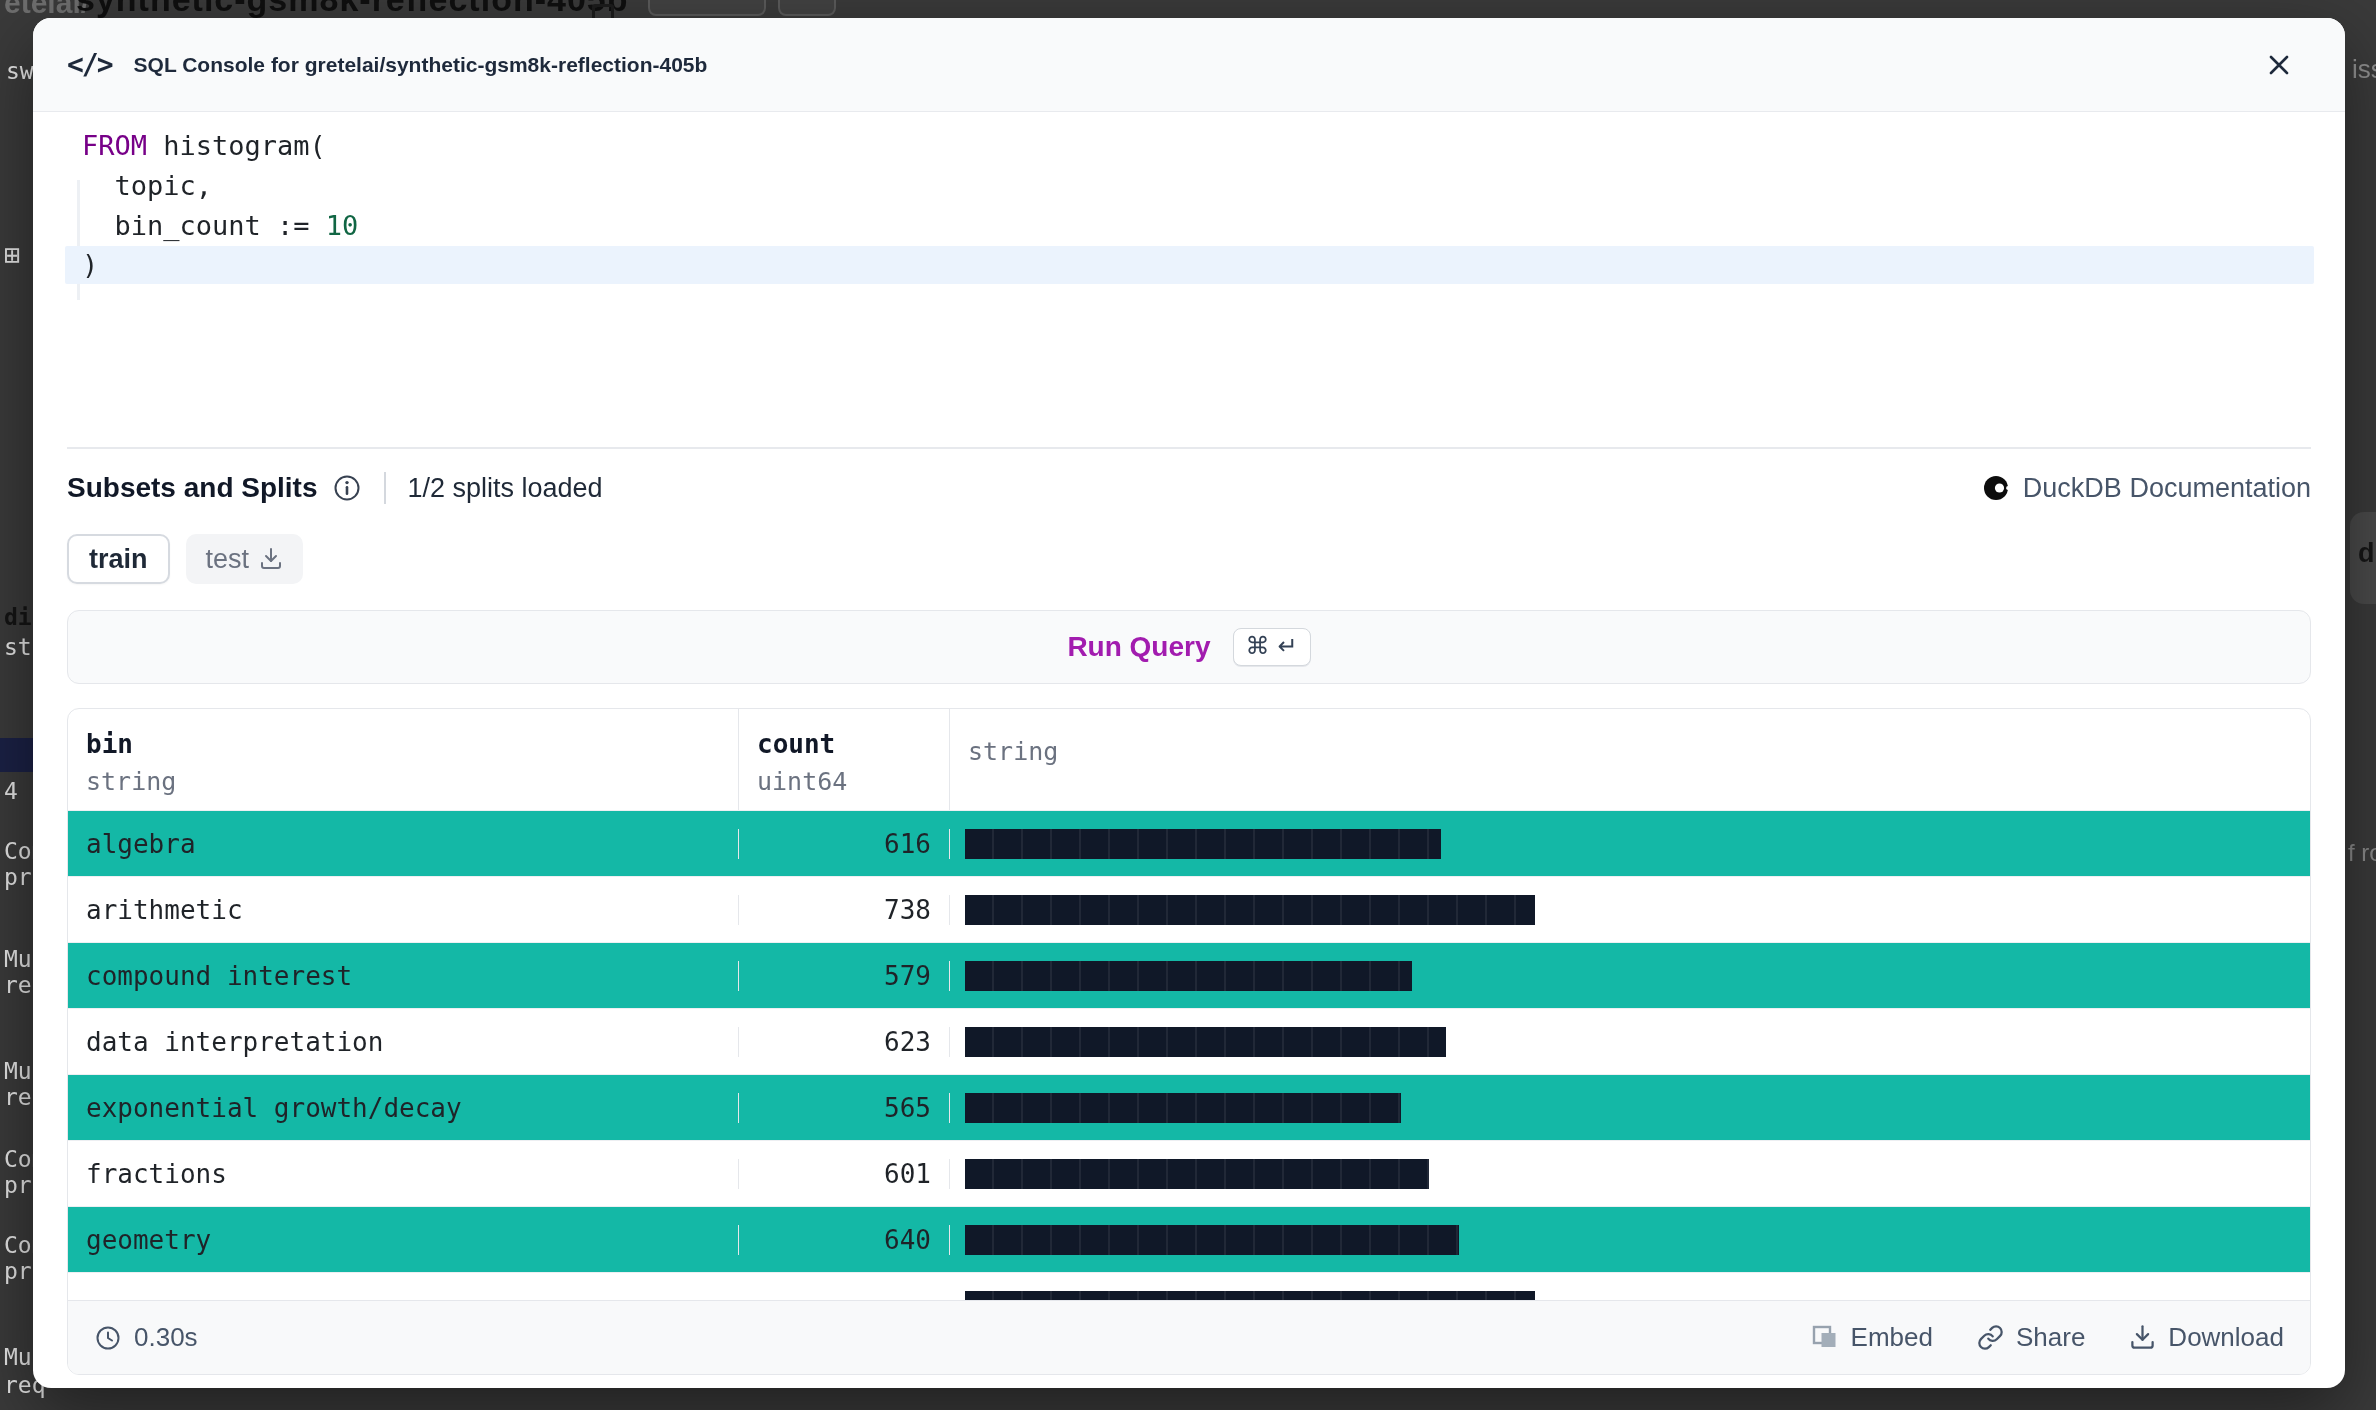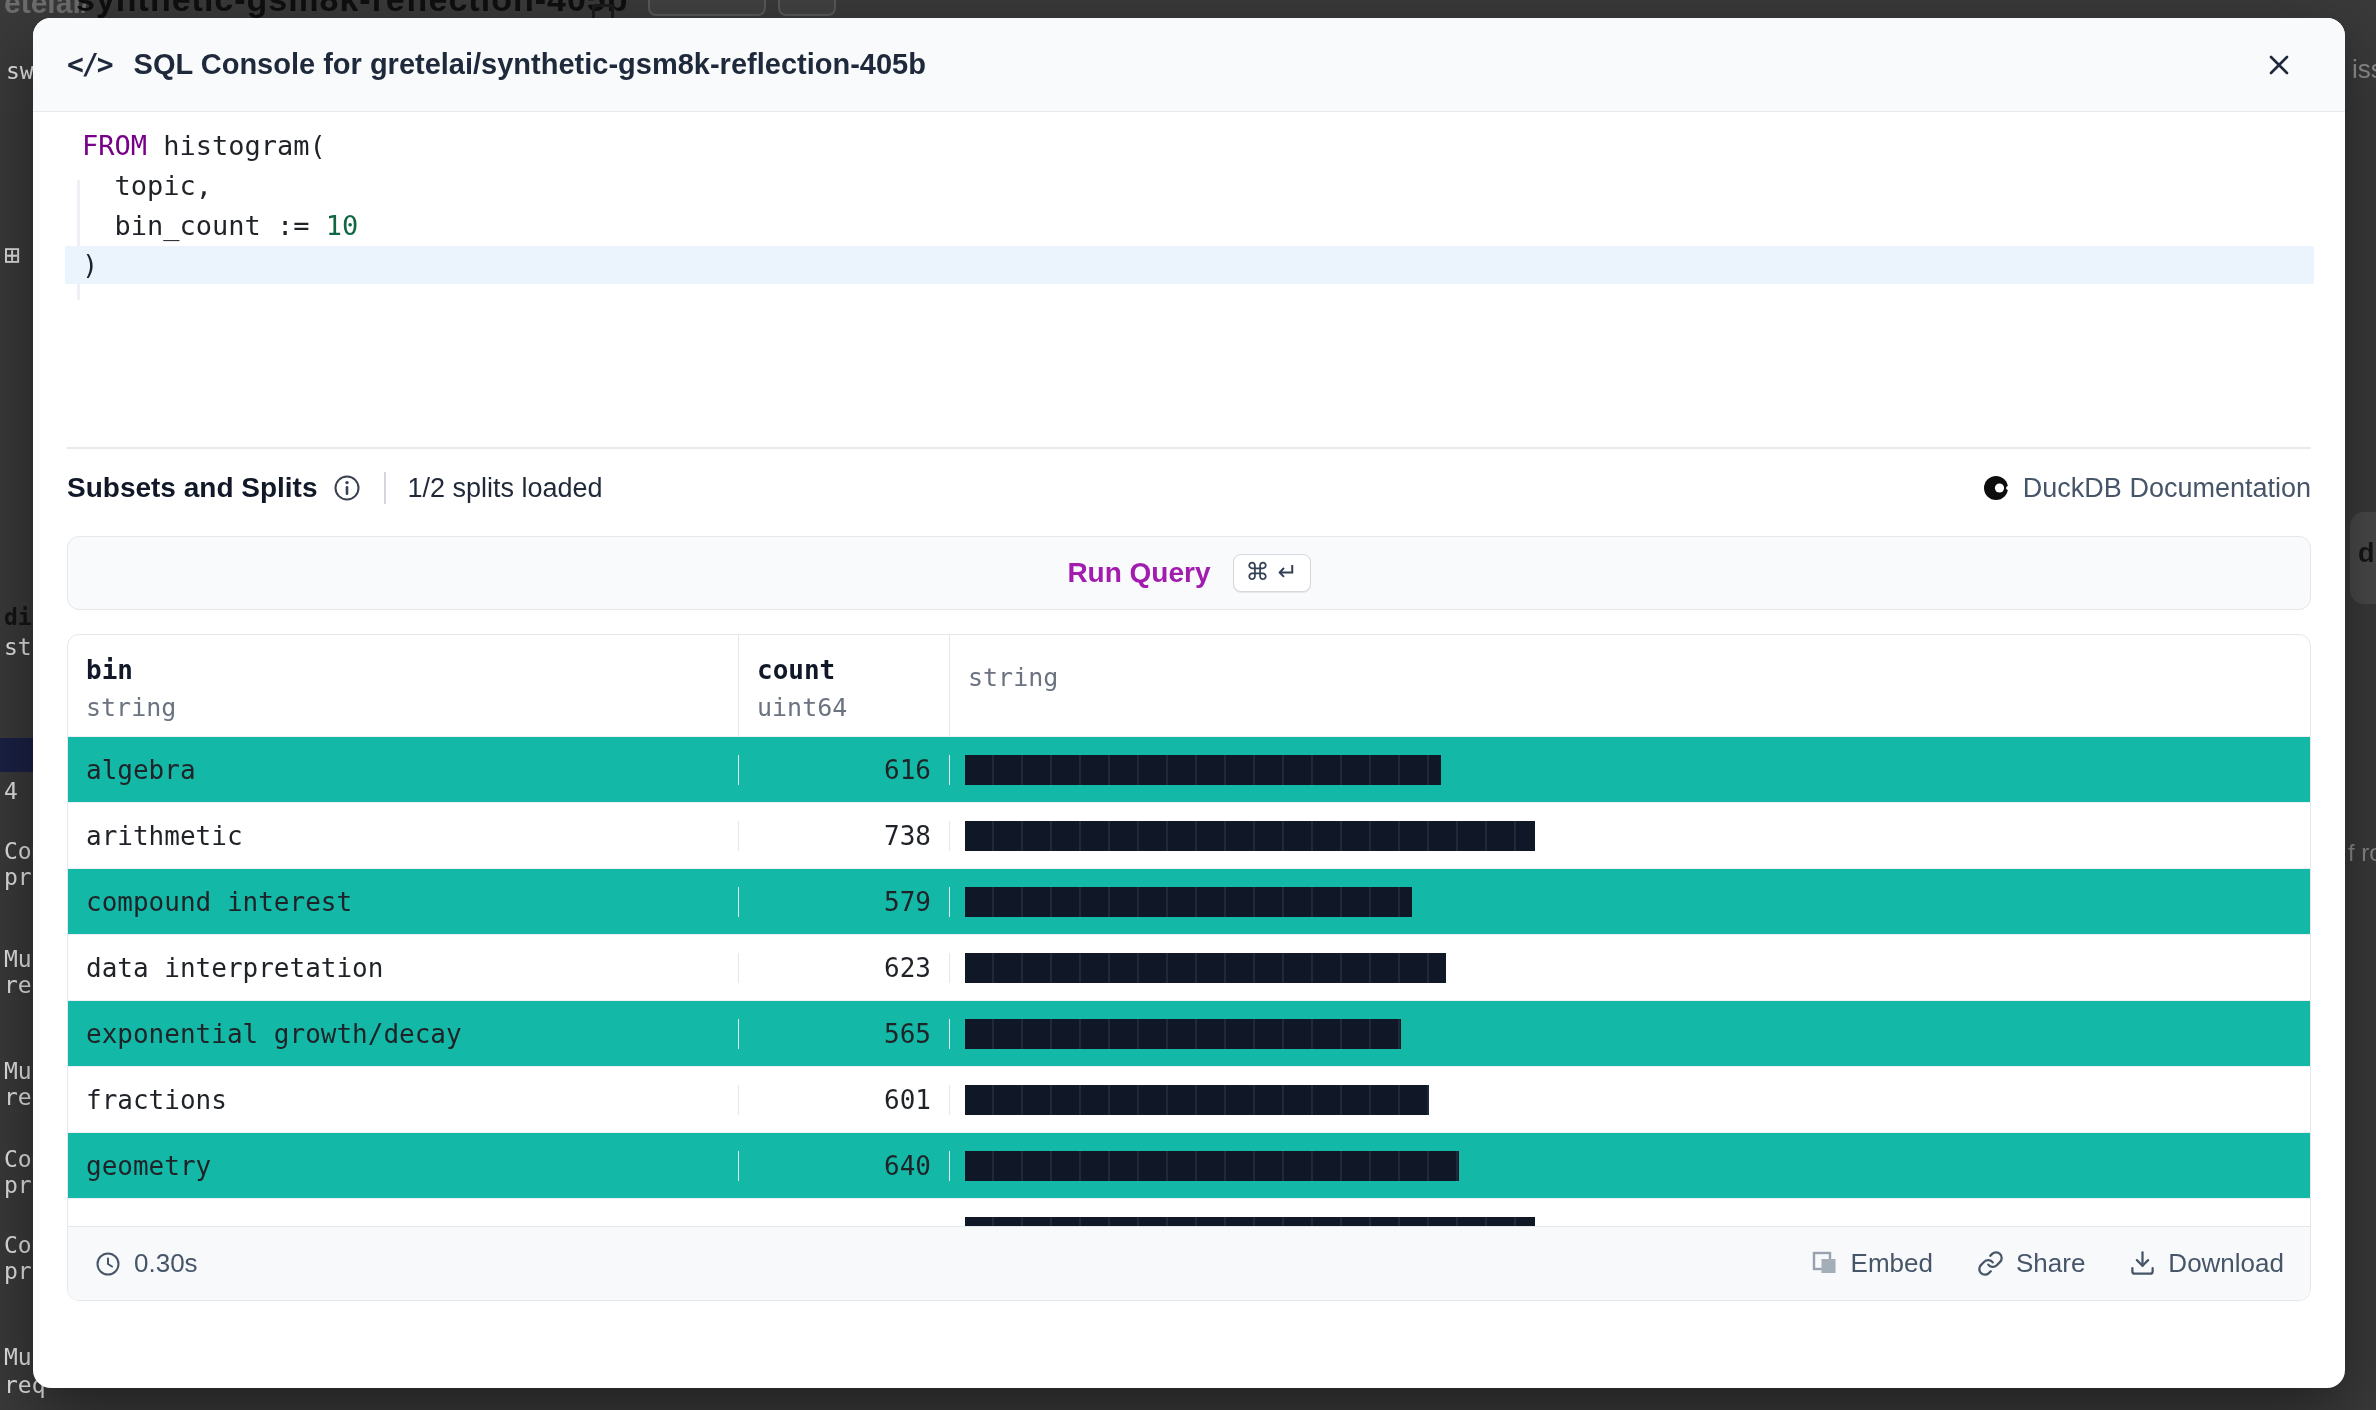--- a/index.html
+++ b/index.html
@@ -29,21 +29,21 @@
     position:absolute; left:33px; top:18px; width:2312px; height:1370px;
     background:#ffffff; border-radius:18px;
     box-shadow:0 24px 70px rgba(0,0,0,.45);
     overflow:hidden;
   }
   .modal-header {
     height:94px; background:#f9fafb; border-bottom:1px solid #e8eaee;
     display:flex; align-items:center; padding:0 34px; position:relative;
   }
   .code-glyph { font-family:"DejaVu Sans Mono", monospace; font-size:28px; font-weight:bold; color:#1e293b; margin-right:22px; letter-spacing:-2px;}
-  .modal-title { font-size:29px; font-weight:bold; color:#1e293b; }
+  .modal-title { font-size:21px; font-weight:bold; color:#1e293b; }
   .close-btn { position:absolute; right:48px; top:50%; transform:translateY(-50%); width:36px; height:36px; display:flex; align-items:center; justify-content:center; cursor:pointer; background:none; border:none;}
 
   
   .editor { position:relative; height:321px; background:#ffffff; font-family:"DejaVu Sans Mono", monospace; font-size:27px; color:#1f2328; }
   .code-line { position:relative; height:40px; line-height:40px; padding-left:49px; white-space:pre; }
   .code-line.first { margin-top:14px; }
   .code-line.active { height:38px; line-height:38px; margin-left:32px; margin-right:31px; padding-left:17px; background:#ebf3fd; border-radius:2px; }
   .indent-guide { position:absolute; left:44px; top:54px; width:3px; height:120px; background:#edf0f4; }
   .tok-kw { color:#770088; }
   .tok-num { color:#116644; }
@@ -173,20 +173,33 @@
       <a class="doc-link">
         <svg width="28" height="28" viewBox="0 0 28 28">
           <circle cx="13" cy="14" r="12" fill="#0d0d0d"></circle>
           <circle cx="16.5" cy="14" r="4.6" fill="#ffffff"></circle>
           <rect x="23.2" y="12" width="4.6" height="4" rx="1.8" fill="#ffffff"></rect>
         </svg>
         <span>DuckDB Documentation</span>
       </a>
     </div>
 
+    <div class="splits-row">
+      <button class="split-btn active">
+        <span>train</span>
+      </button>
+      <button class="split-btn inactive">
+        <span>test</span>
+        <svg width="24" height="24" viewBox="0 0 24 24" fill="none" stroke="#6b7280" stroke-width="2" stroke-linecap="round" stroke-linejoin="round">
+          <path d="M21 16v3a2 2 0 0 1-2 2H5a2 2 0 0 1-2-2v-3"></path>
+            <polyline points="7 9 12 14 17 9"></polyline>
+            <line x1="12" y1="14" x2="12" y2="2"></line>
+        </svg>
+      </button>
+    </div>
 
     <div class="run-bar">
       <span class="run-label">Run Query</span>
       <span class="kbd">
         <span>⌘</span>
         <span>↵</span>
       </span>
     </div>
 
     <div class="table-wrap">

